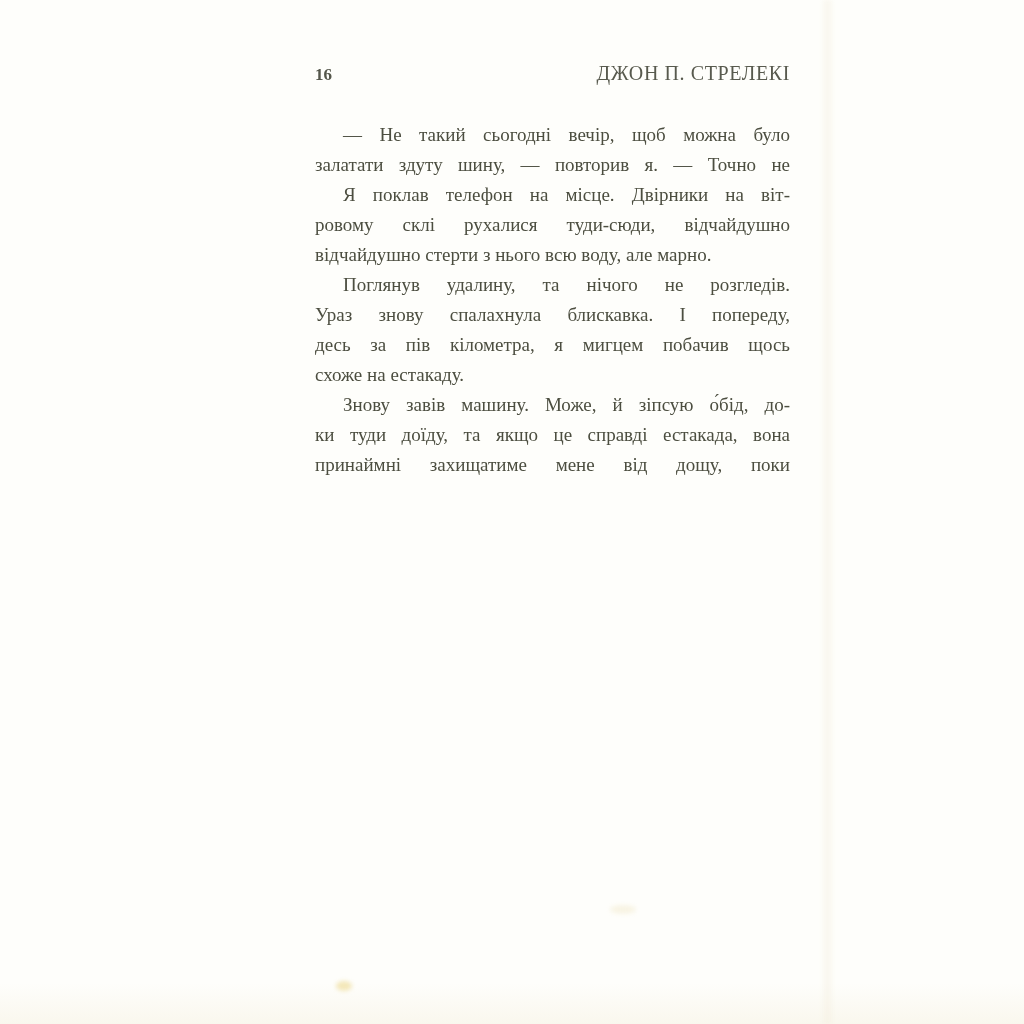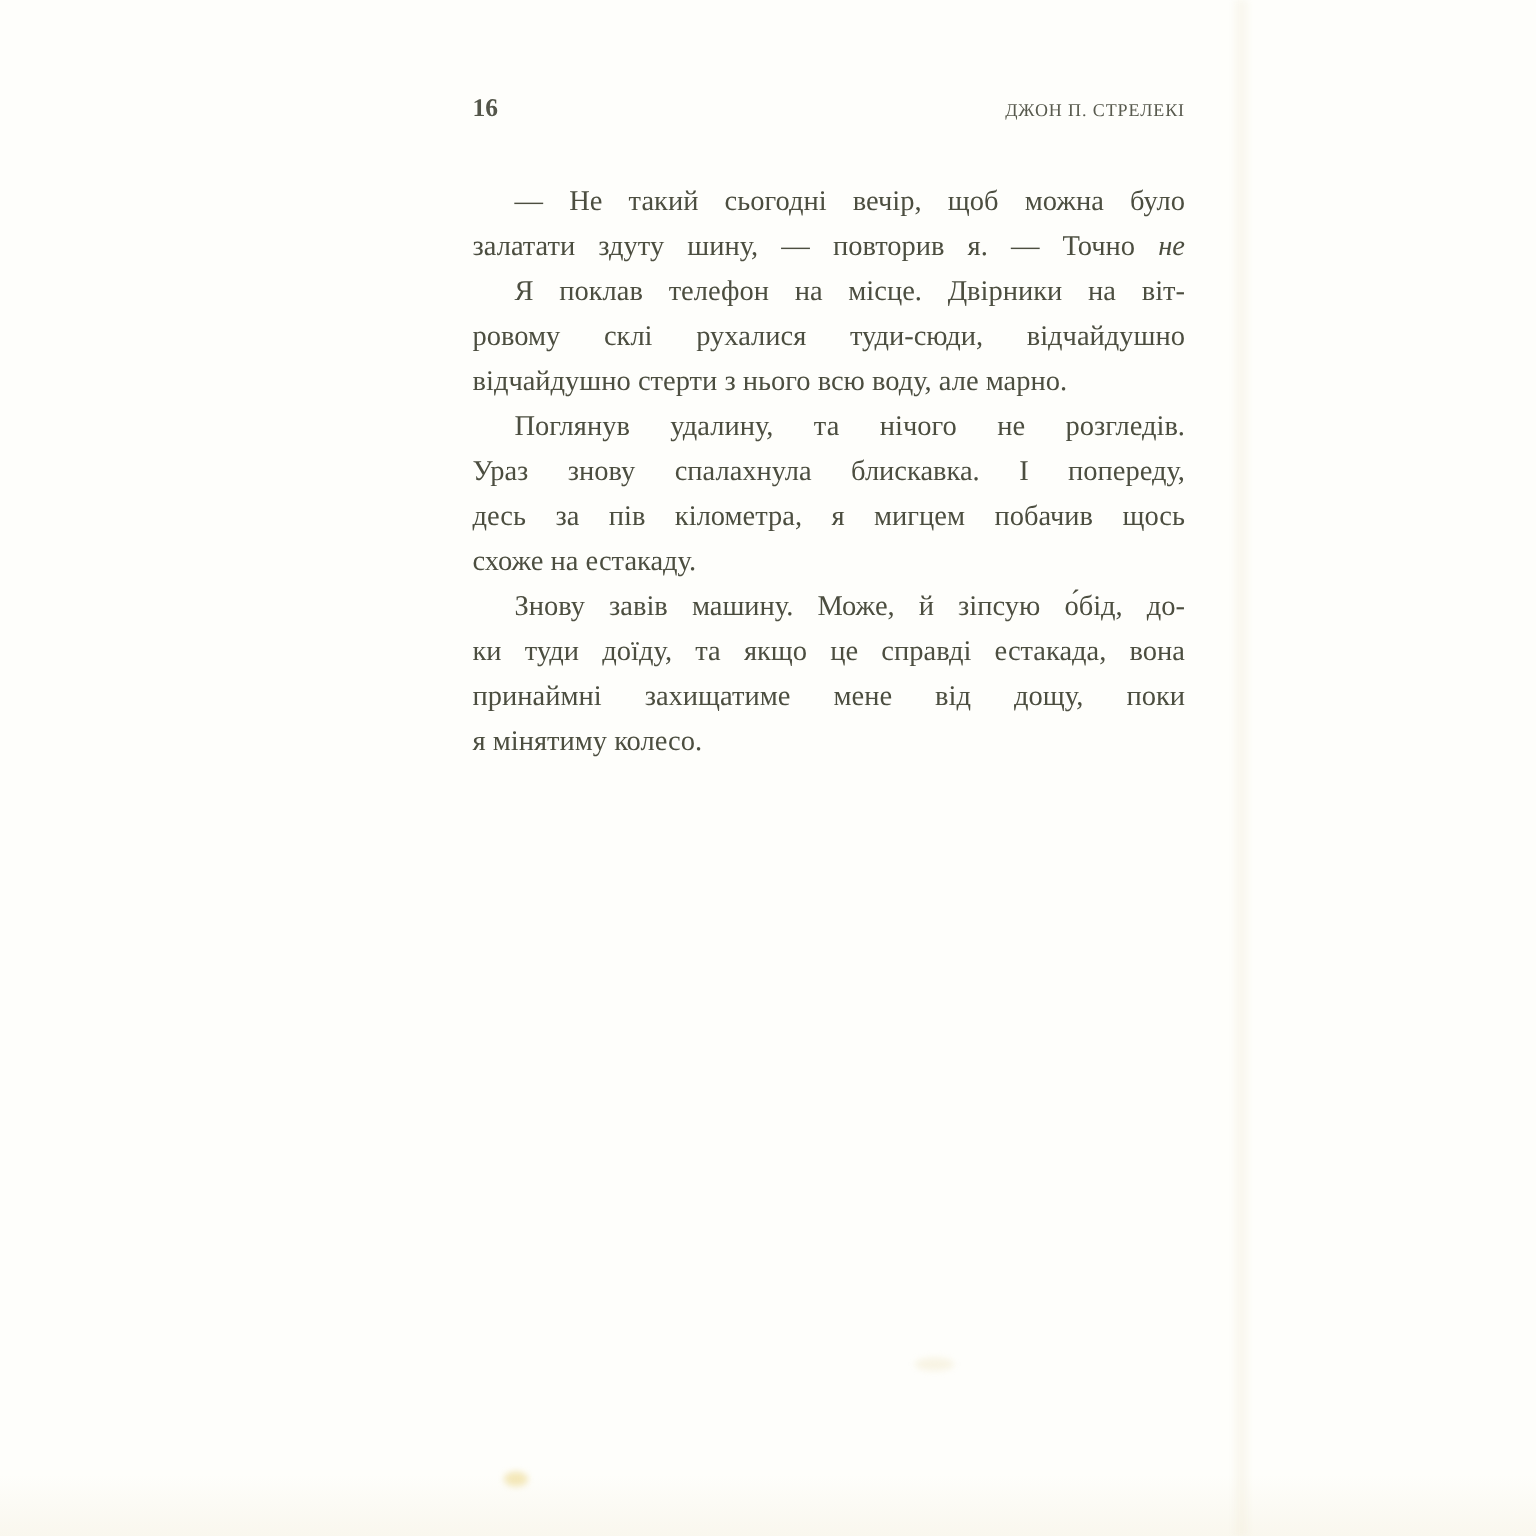--- a/index.html
+++ b/index.html
@@ -40,21 +40,21 @@
     display: flex;
     justify-content: space-between;
     align-items: baseline;
   }
   .folio {
     font-size: 17px;
     font-weight: 700;
     color: #54564a;
   }
   .running-title {
-    font-size: 12px;
+    font-size: 20px;
     letter-spacing: 0.6px;
     color: #585a4e;
   }
   .text-block {
     position: absolute;
     top: 120px;
     left: 315px;
     width: 475px;
     font-size: 19px;
     line-height: 30px;
@@ -65,21 +65,20 @@
     white-space: normal;
     height: 30px;
   }
   .line.para-end {
     text-align-last: left;
   }
   .line.indent {
     text-indent: 28px;
   }
   .ital {
-    font-style: italic;
   }
   .scan-smudge {
     position: absolute;
     border-radius: 50%;
     filter: blur(2px);
   }
   .smudge-1 {
     left: 336px;
     top: 981px;
     width: 16px;
@@ -116,20 +115,19 @@
     <div class="line para-end">відчайдушно стерти з нього всю воду, але марно.</div>
 
     <div class="line indent">Поглянув удалину, та нічого не розгледів.</div>
     <div class="line">Ураз знову спалахнула блискавка. І попереду,</div>
     <div class="line">десь за пів кілометра, я мигцем побачив щось</div>
     <div class="line para-end">схоже на естакаду.</div>
 
     <div class="line indent">Знову завів машину. Може, й зіпсую о́бід, до-</div>
     <div class="line">ки туди доїду, та якщо це справді естакада, вона</div>
     <div class="line">принаймні захищатиме мене від дощу, поки</div>
-    <div class="line para-end">я мінятиму колесо.</div>
 
   </div>
 
   <div class="scan-smudge smudge-1"></div>
   <div class="scan-smudge smudge-2"></div>
 
 </div>
 
 </body></html>

